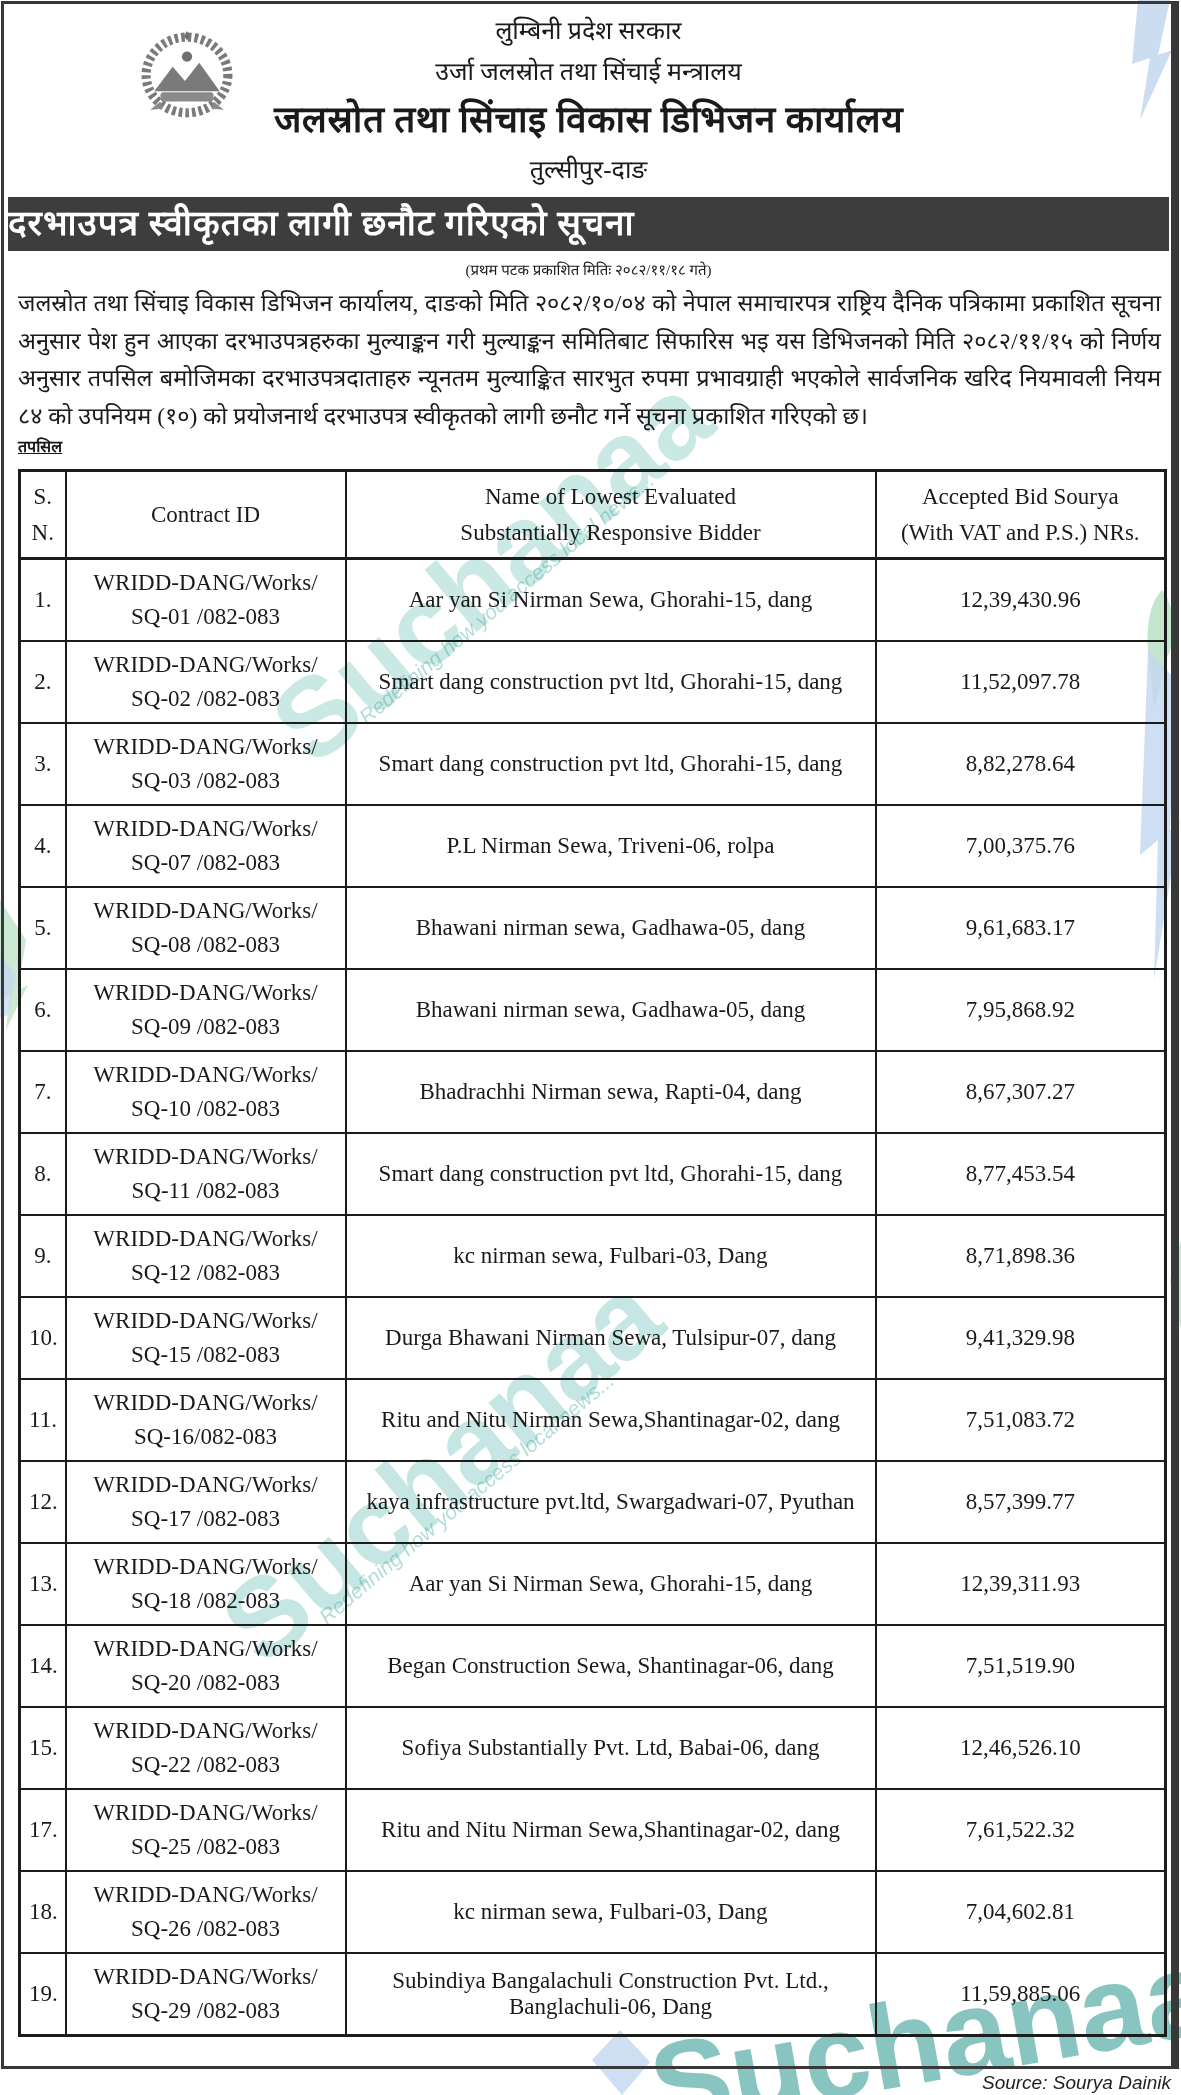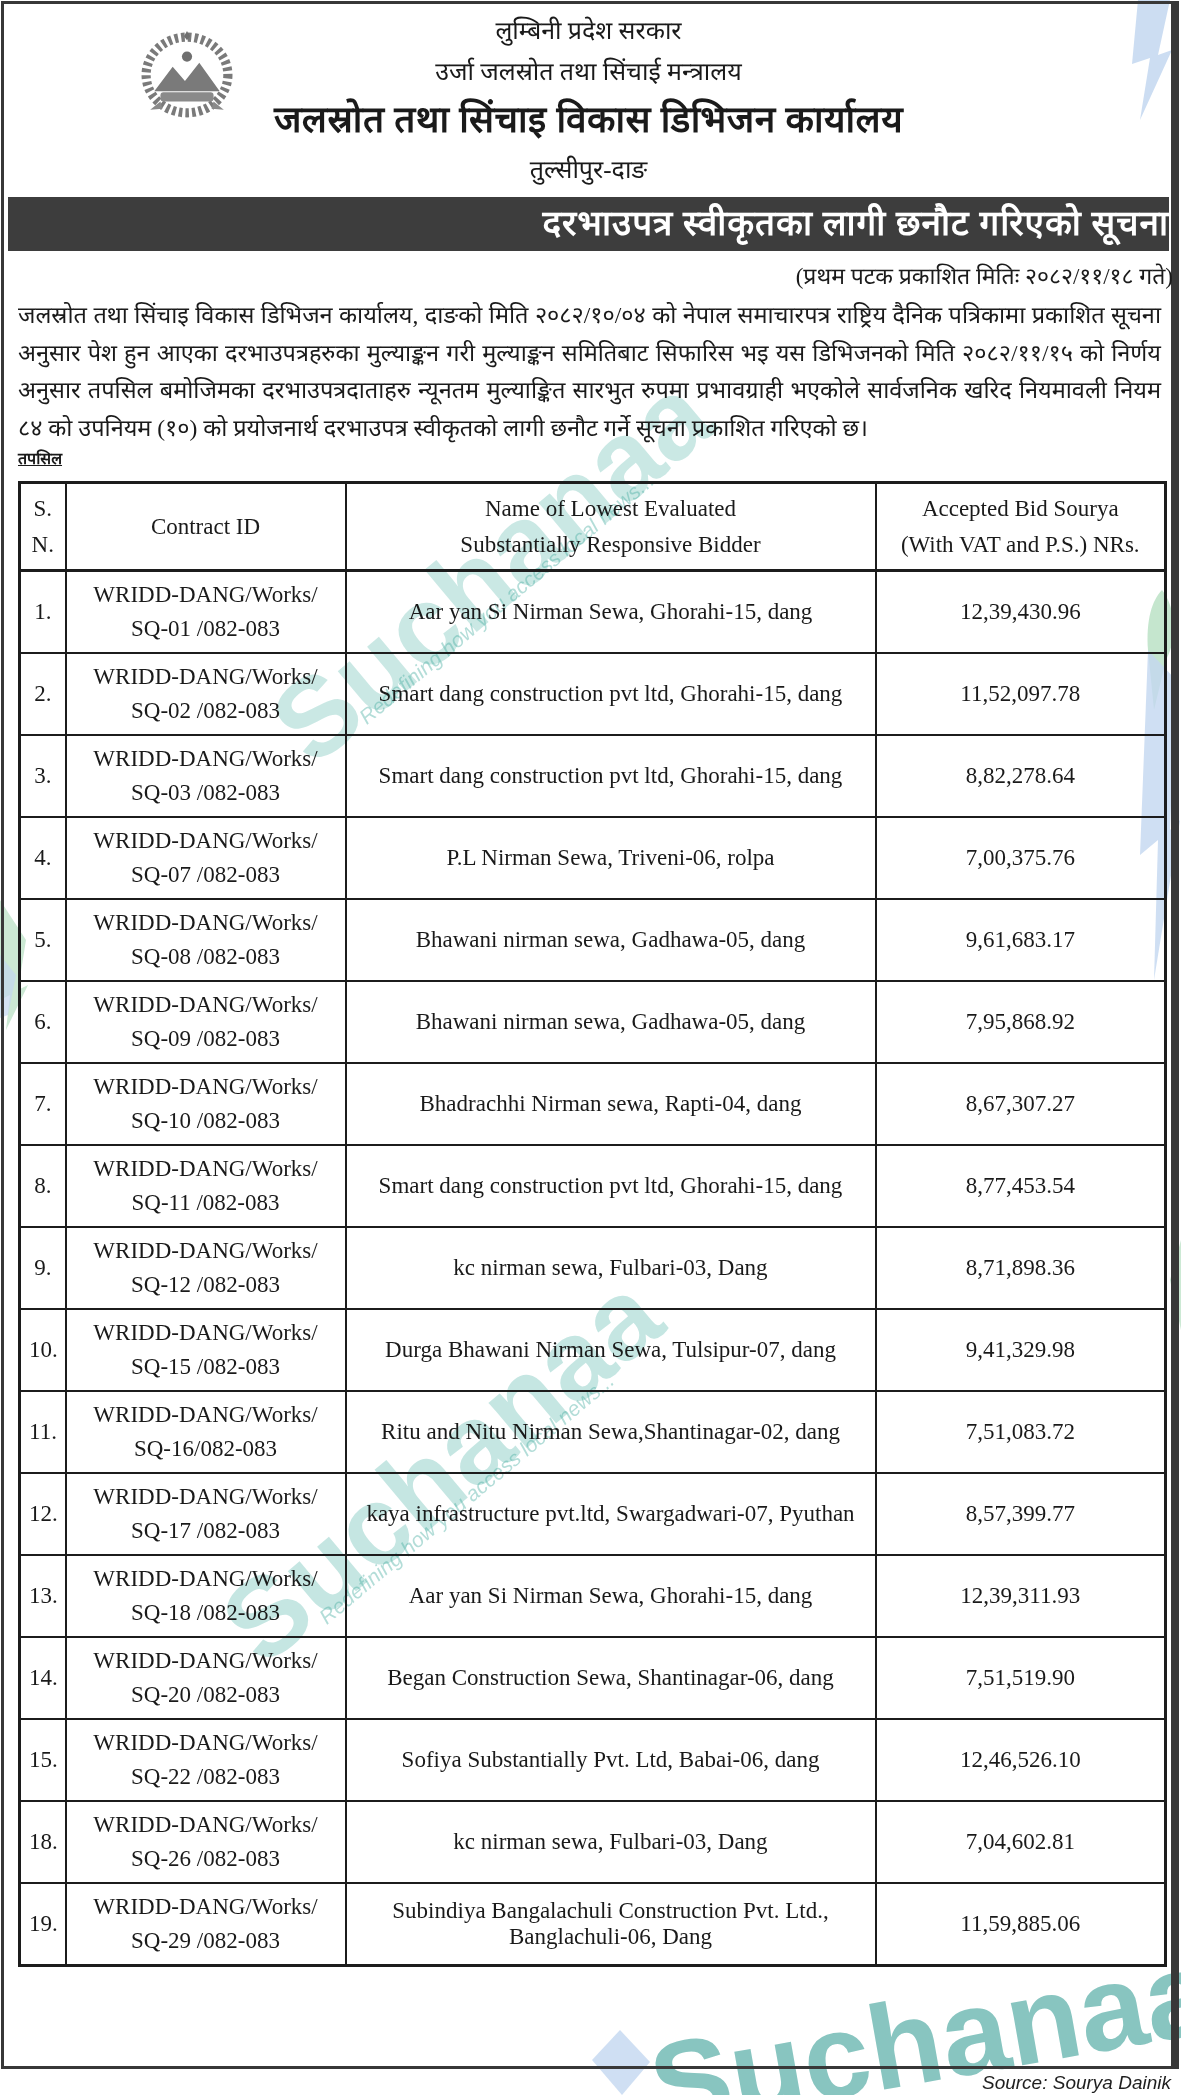--- a/index.html
+++ b/index.html
@@ -36,28 +36,28 @@
   .location-line { padding-top: 8px; font-size: 25px; }
   .emblem {
     position: absolute; left: 131px; top: 26px;
     width: 104px; height: 92px;
   }
   
   .banner {
     margin: 12px 4px 0 4px;
     background: #3d3d3d;
     color: #ffffff;
-    text-align: right;
+    text-align: left;
     font-size: 35px;
     font-weight: bold;
     line-height: 54px;
     height: 54px;
     letter-spacing: 1px;
   }
-  .published { text-align: right; font-size: 23px; padding-top: 8px; }
+  .published { text-align: center; font-size: 15px; padding-top: 8px; }
   .body-text {
     padding: 6px 12px 0 14px;
     font-size: 23.5px;
     line-height: 37.5px;
     text-align: justify;
   }
   .tapasil {
     padding: 0 0 12px 14px;
     font-size: 16px;
     font-weight: bold;
@@ -330,20 +330,29 @@
         <tr>
           <td>15.</td>
           <td class="id-lines">
             <div>WRIDD-DANG/Works/</div>
             <div>SQ-22 /082-083</div>
           </td>
           <td>Sofiya Substantially Pvt. Ltd, Babai-06, dang</td>
           <td>12,46,526.10</td>
         </tr>
         <tr>
+          <td>17.</td>
+          <td class="id-lines">
+            <div>WRIDD-DANG/Works/</div>
+            <div>SQ-25 /082-083</div>
+          </td>
+          <td>Ritu and Nitu Nirman Sewa,Shantinagar-02, dang</td>
+          <td>7,61,522.32</td>
+        </tr>
+        <tr>
           <td>18.</td>
           <td class="id-lines">
             <div>WRIDD-DANG/Works/</div>
             <div>SQ-26 /082-083</div>
           </td>
           <td>kc nirman sewa, Fulbari-03, Dang</td>
           <td>7,04,602.81</td>
         </tr>
         <tr>
           <td>19.</td>

